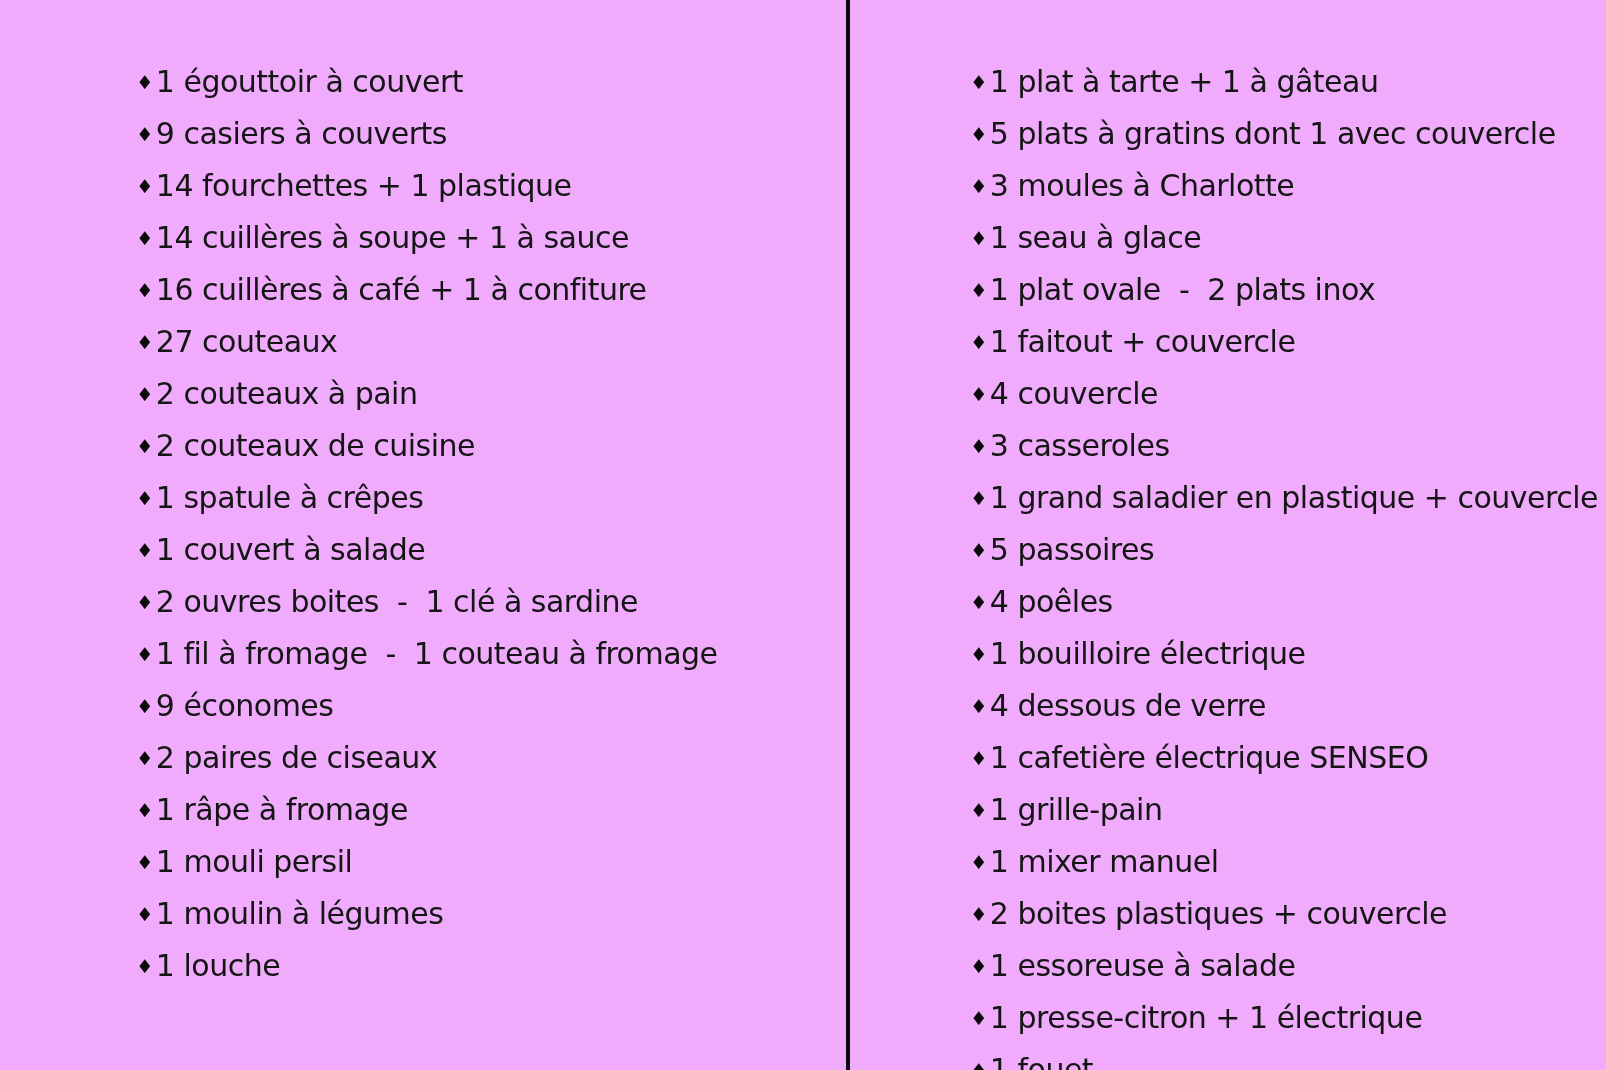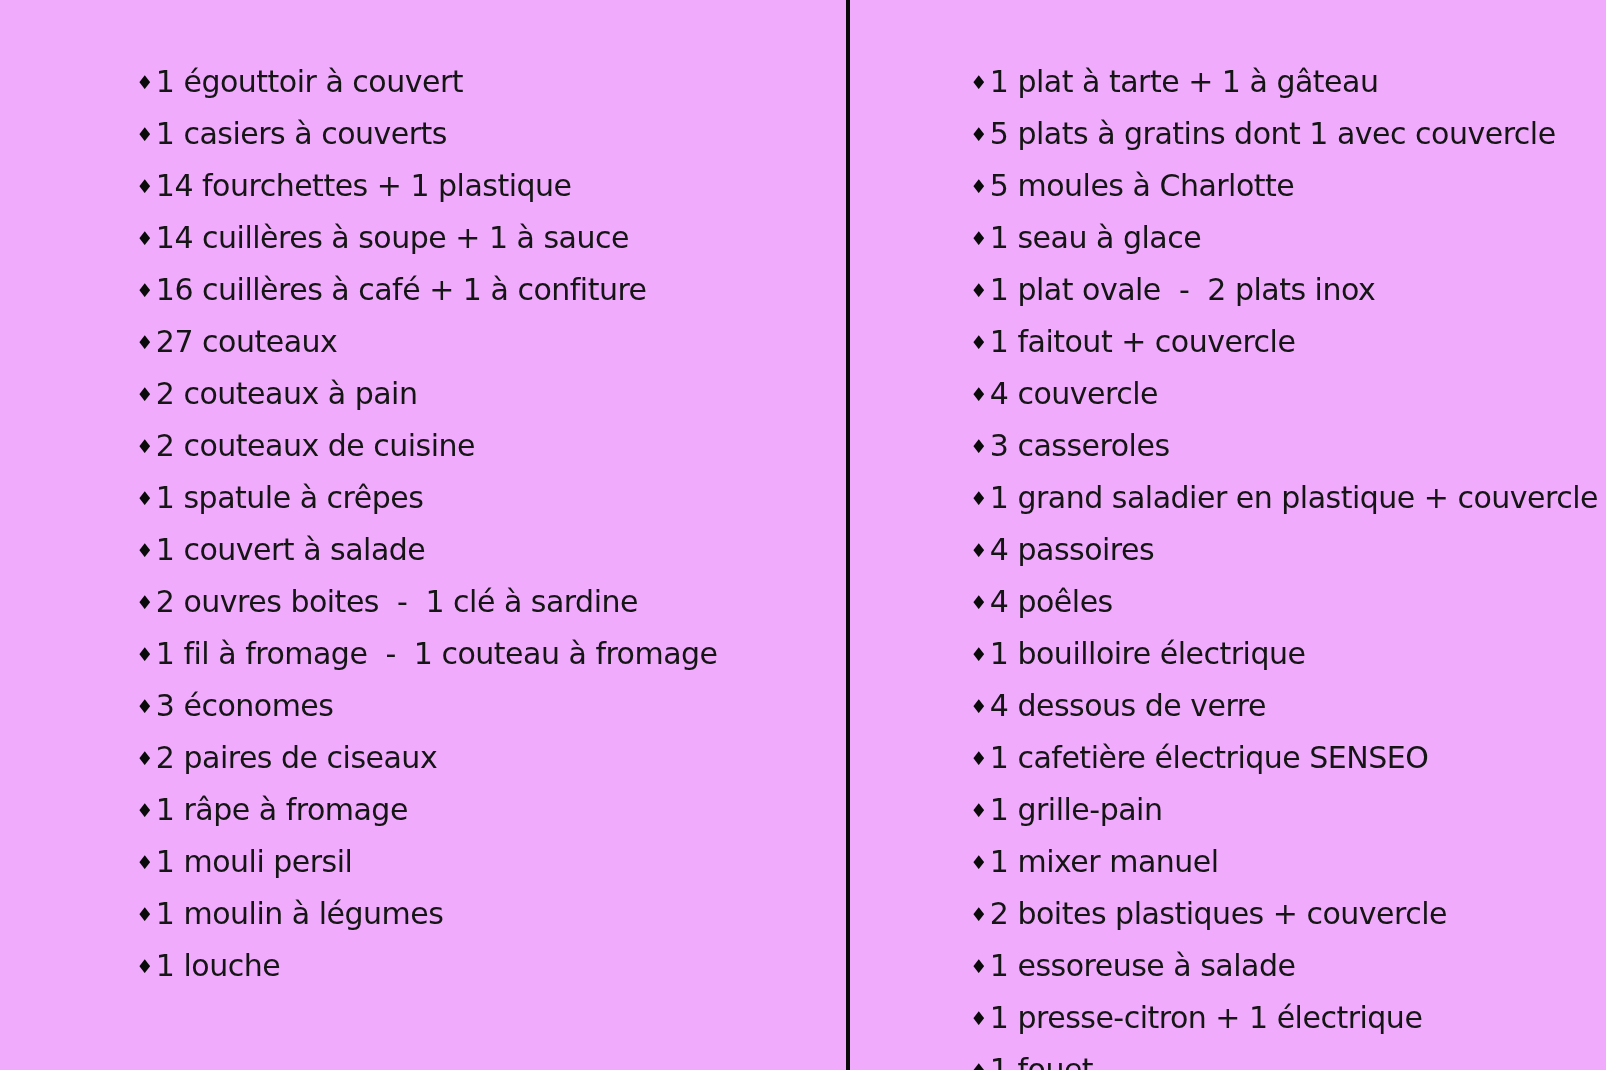--- a/index.html
+++ b/index.html
@@ -56,21 +56,21 @@
 
 <div class="page">
 
   <div class="col col-left">
 
       <div class="item">
         <span class="bullet">♦</span><span>1 égouttoir à couvert</span>
       </div>
 
       <div class="item">
-        <span class="bullet">♦</span><span>1 casiers à couverts</span>
+        <span class="bullet">♦</span><span>9 casiers à couverts</span>
       </div>
 
       <div class="item">
         <span class="bullet">♦</span><span>14 fourchettes + 1 plastique</span>
       </div>
 
       <div class="item">
         <span class="bullet">♦</span><span>14 cuillères à soupe + 1 à sauce</span>
       </div>
 
@@ -102,21 +102,21 @@
 
       <div class="item">
         <span class="bullet">♦</span><span>2 ouvres boites  -  1 clé à sardine</span>
       </div>
 
       <div class="item">
         <span class="bullet">♦</span><span>1 fil à fromage  -  1 couteau à fromage</span>
       </div>
 
       <div class="item">
-        <span class="bullet">♦</span><span>3 économes</span>
+        <span class="bullet">♦</span><span>9 économes</span>
       </div>
 
       <div class="item">
         <span class="bullet">♦</span><span>2 paires de ciseaux</span>
       </div>
 
       <div class="item">
         <span class="bullet">♦</span><span>1 râpe à fromage</span>
       </div>
 
@@ -139,21 +139,21 @@
 
       <div class="item">
         <span class="bullet">♦</span><span>1 plat à tarte + 1 à gâteau</span>
       </div>
 
       <div class="item">
         <span class="bullet">♦</span><span>5 plats à gratins dont 1 avec couvercle</span>
       </div>
 
       <div class="item">
-        <span class="bullet">♦</span><span>5 moules à Charlotte</span>
+        <span class="bullet">♦</span><span>3 moules à Charlotte</span>
       </div>
 
       <div class="item">
         <span class="bullet">♦</span><span>1 seau à glace</span>
       </div>
 
       <div class="item">
         <span class="bullet">♦</span><span>1 plat ovale  -  2 plats inox</span>
       </div>
 
@@ -167,21 +167,21 @@
 
       <div class="item">
         <span class="bullet">♦</span><span>3 casseroles</span>
       </div>
 
       <div class="item">
         <span class="bullet">♦</span><span>1 grand saladier en plastique + couvercle</span>
       </div>
 
       <div class="item">
-        <span class="bullet">♦</span><span>4 passoires</span>
+        <span class="bullet">♦</span><span>5 passoires</span>
       </div>
 
       <div class="item">
         <span class="bullet">♦</span><span>4 poêles</span>
       </div>
 
       <div class="item">
         <span class="bullet">♦</span><span>1 bouilloire électrique</span>
       </div>
 

